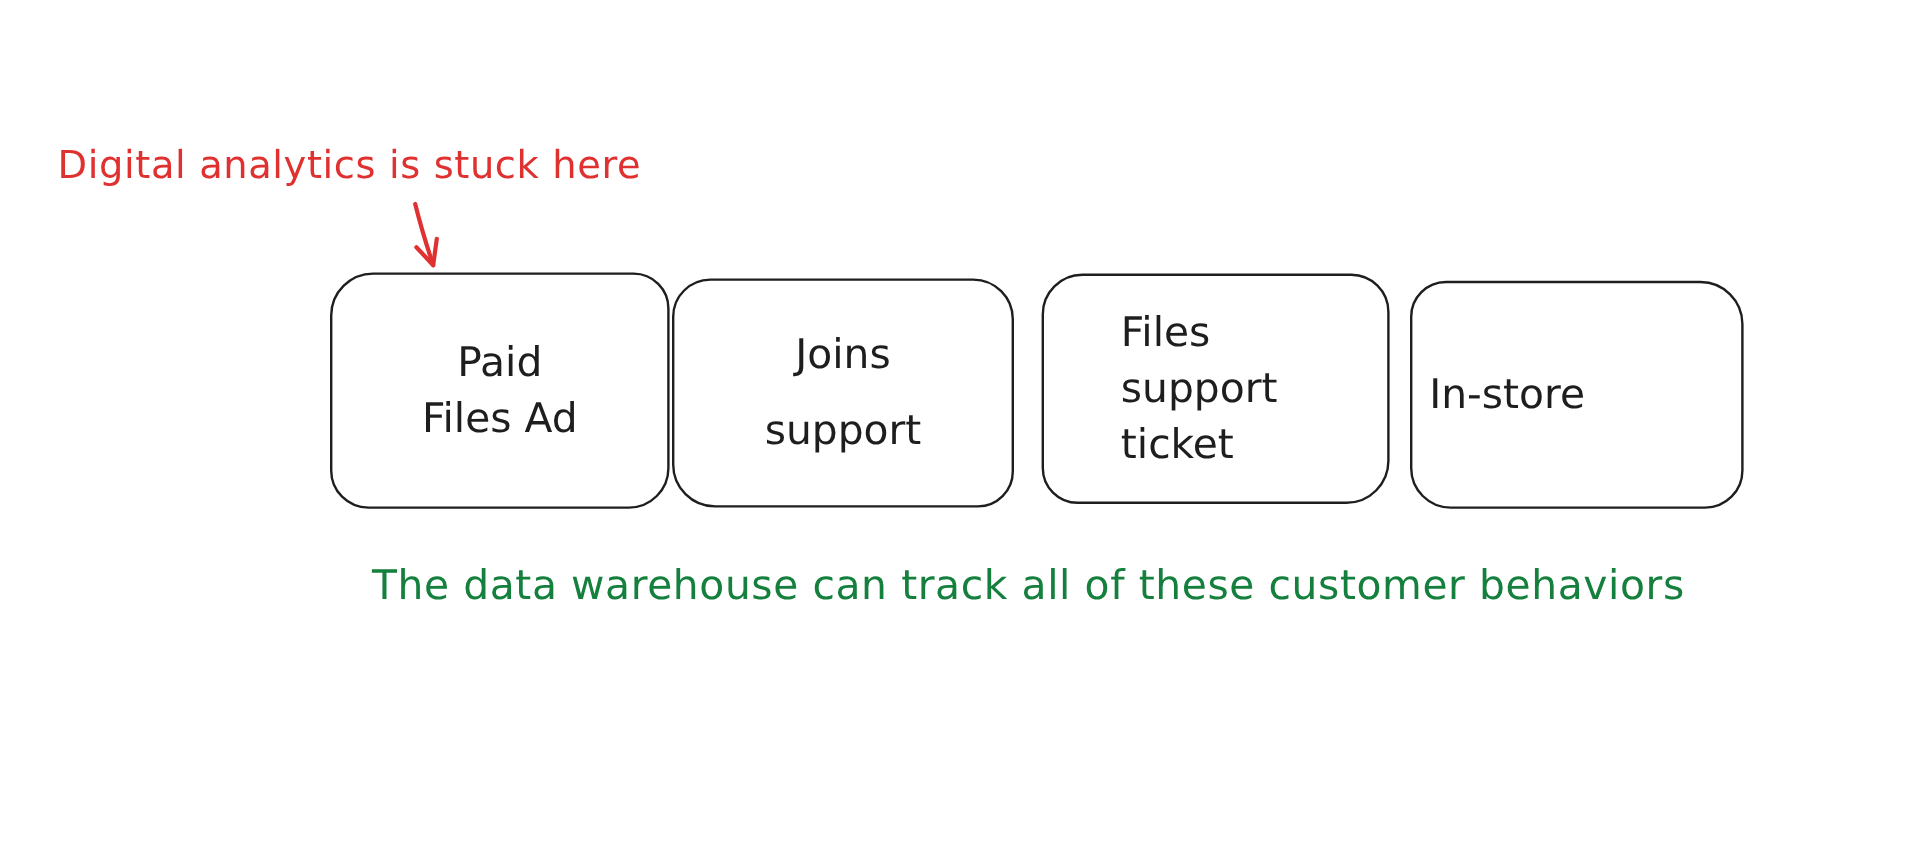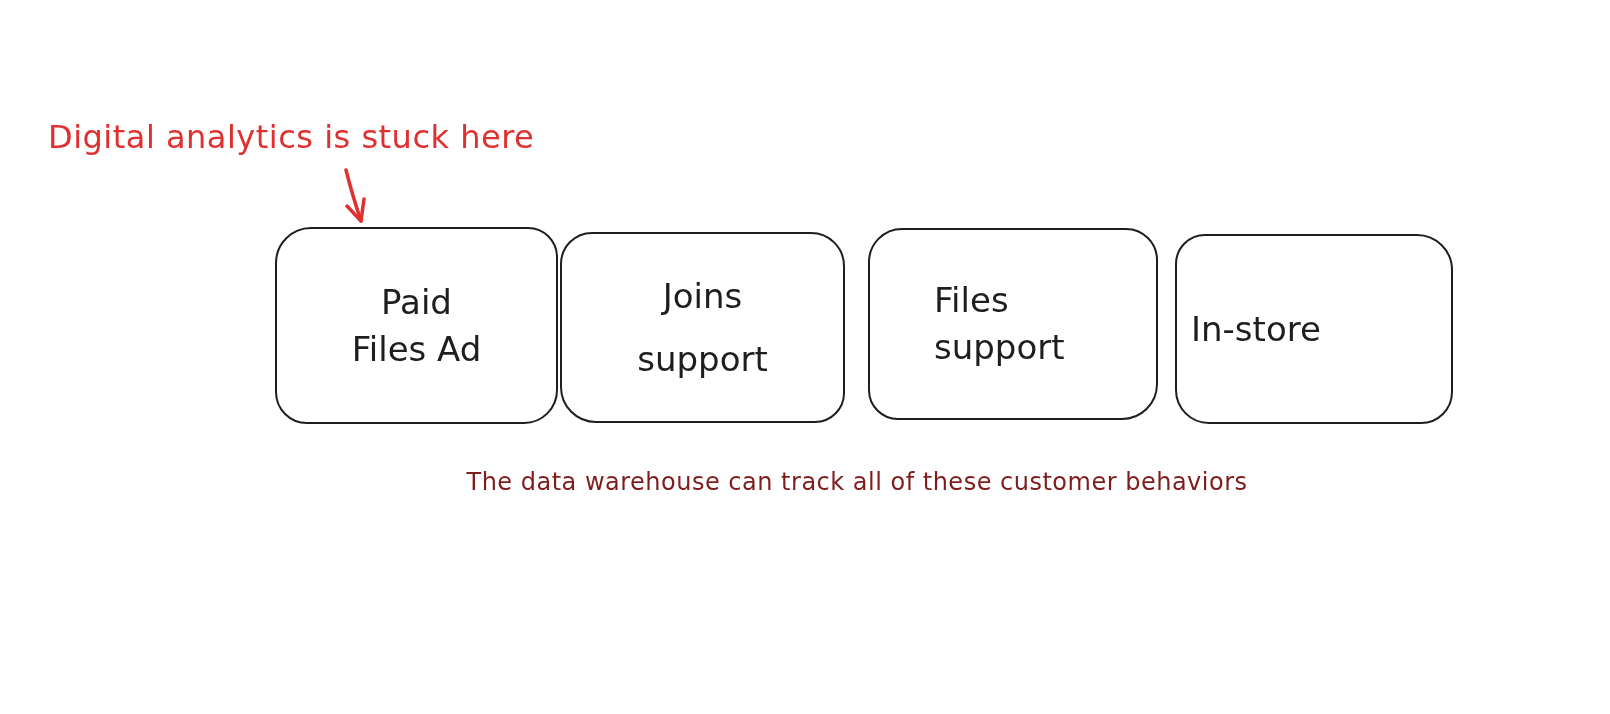--- a/index.html
+++ b/index.html
@@ -67,23 +67,23 @@
     border-radius: 30px 36px 32px 34px;
     text-align: left;
     padding-left: 14px;
   }
   .caption {
     position: absolute;
     left: 287px;
     top: 468px;
     width: 1140px;
     text-align: center;
-    font-size: 24px;
+    font-size: 34px;
     letter-spacing: 0.5px;
-    color: #7f1d1d;
+    color: #15803d;
     white-space: nowrap;
   }
 </style>
 </head>
 <body>
 
 <div class="canvas">
 
   <div class="annotation">Digital analytics is stuck here</div>
 
@@ -98,20 +98,21 @@
   </div>
 
   <div class="sketch-box box-2">
     <div>Joins</div>
     <div>support</div>
   </div>
 
   <div class="sketch-box box-3">
     <div>Files</div>
     <div>support</div>
+    <div>ticket</div>
   </div>
 
   <div class="sketch-box box-4">
     <div>In-store</div>
   </div>
 
   <div class="caption">The data warehouse can track all of these customer behaviors</div>
 
 </div>
 

